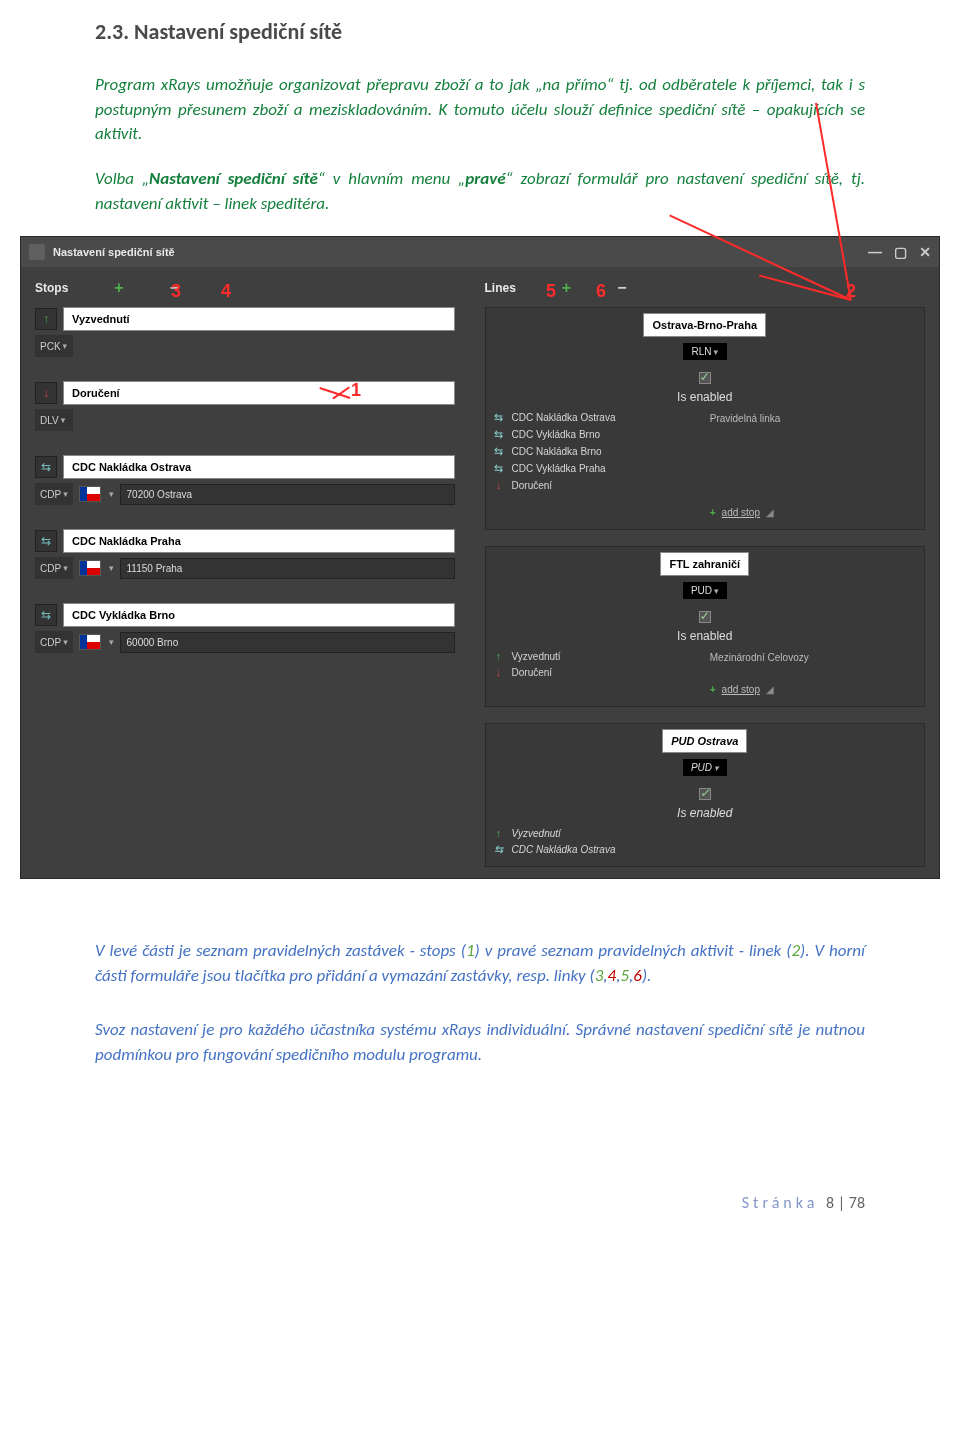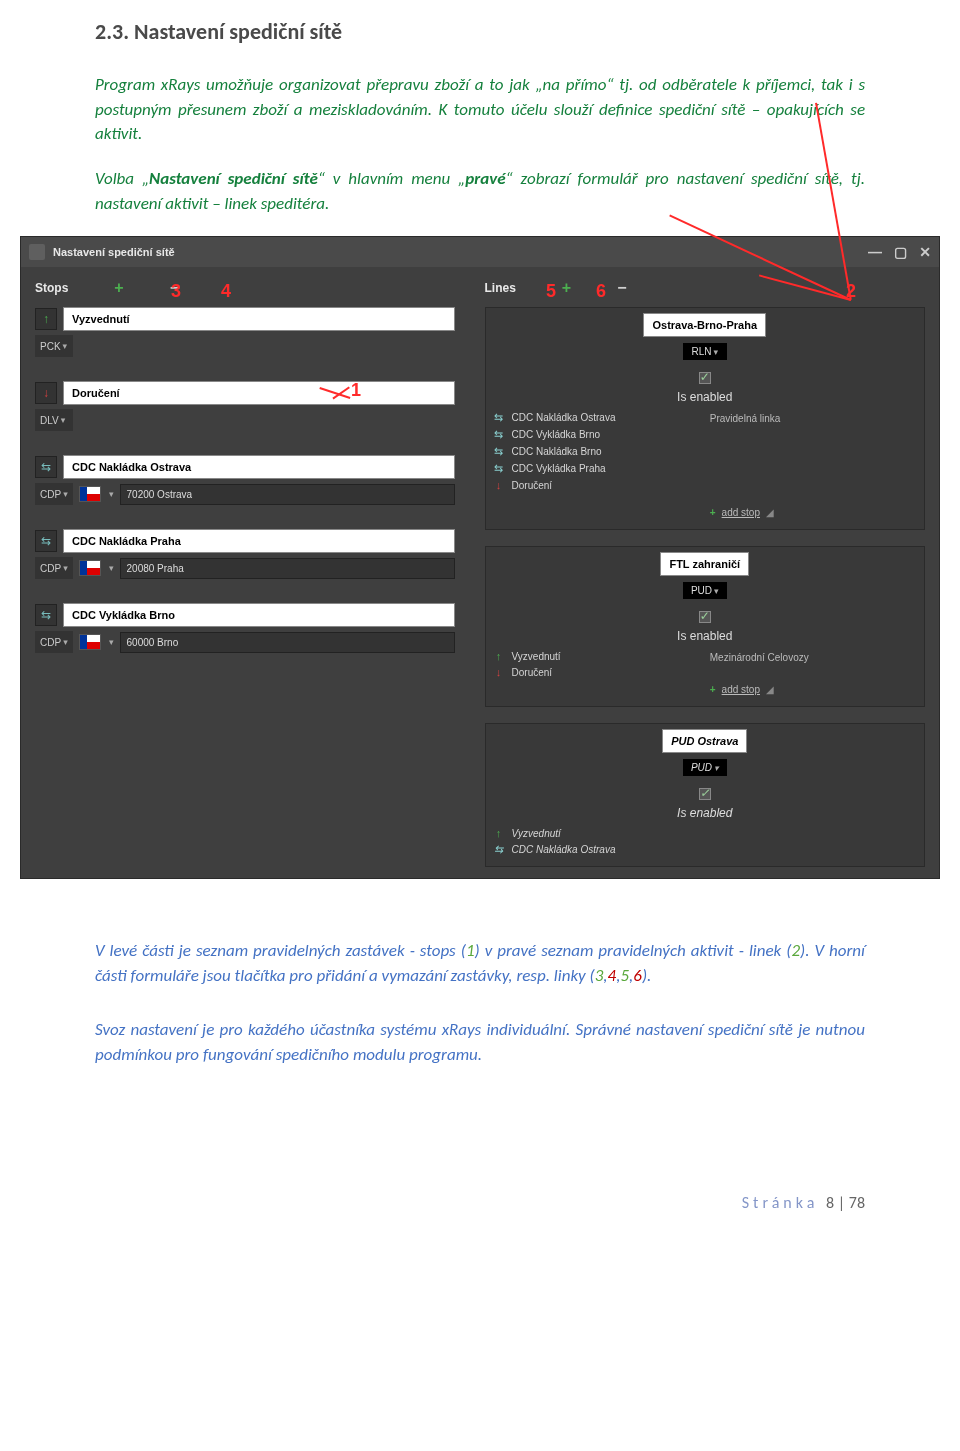--- a/index.html
+++ b/index.html
@@ -209,21 +209,21 @@
           <div class="drag-handle cyan">⇆</div>
           <div class="stop-name-field">CDC Nakládka Praha</div>
         </div>
         <div class="code-row">
           <div class="code-label">
               <span>CDP</span>
               <span class="dd-arrow">▾</span>
             </div>
           <div class="flag"></div>
             <span class="dd-arrow">▾</span>
-          <div class="postal">20080 Praha</div>
+          <div class="postal">11150 Praha</div>
         </div>
       </div>
       <div class="spacer10"></div>
 
       <div class="stop-block">
         <div class="stop-title-row">
           <div class="drag-handle cyan">⇆</div>
           <div class="stop-name-field">CDC Vykládka Brno</div>
         </div>
         <div class="code-row">

